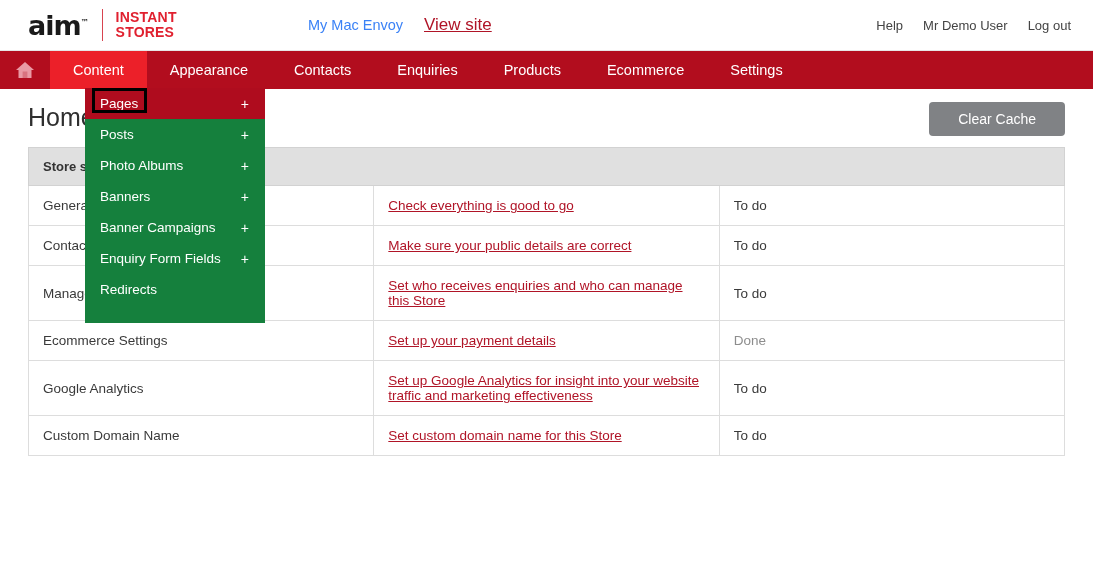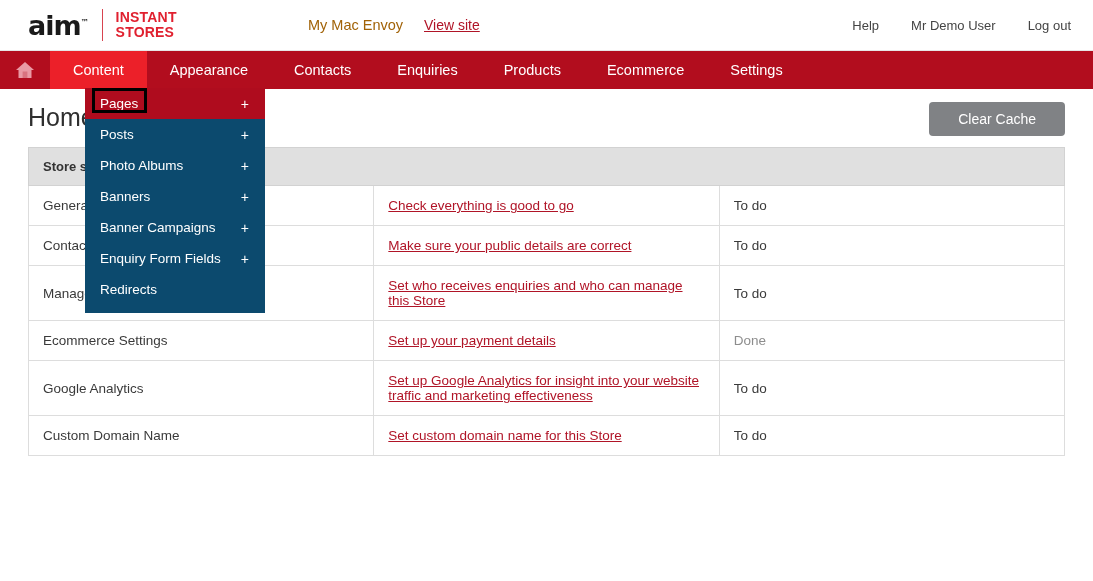--- a/index.html
+++ b/index.html
@@ -55,40 +55,40 @@
     letter-spacing: .2px;
     font-family: "Liberation Sans", sans-serif;
   }
 
   .site-name {
     position: absolute;
     left: 308px;
     top: 25px;
     transform: translateY(-50%);
     font-size: 14.5px;
-    color: #a16207;
+    color: #3b82f6;
   }
   .view-site {
     position: absolute;
     left: 424px;
     top: 25px;
     transform: translateY(-50%);
-    font-size: 14px;
+    font-size: 17px;
     color: #b01427;
     text-decoration: underline;
     cursor: pointer;
   }
 
   .header-links {
     position: absolute;
     right: 22px;
     top: 25px;
     transform: translateY(-50%);
     display: flex;
-    gap: 32px;
+    gap: 20px;
     font-size: 13px;
     color: #444;
   }
   .header-links span { cursor: pointer; }
 
   
   .navbar {
     position: relative;
     height: 38px;
     background: #b20d1e;
@@ -115,23 +115,23 @@
   .nav-item.active {
     background: #ec2029;
   }
 
   
   .dropdown {
     position: absolute;
     left: 85px;
     top: 88px;
     width: 180px;
-    background: #0c4a6e;
+    background: #15803d;
     z-index: 20;
-    padding-bottom: 8px;
+    padding-bottom: 18px;
   }
   .dd-item {
     position: relative;
     height: 31px;
     display: flex;
     align-items: center;
     color: #ffffff;
     font-size: 13.5px;
     padding: 0 12px 0 15px;
     cursor: pointer;

